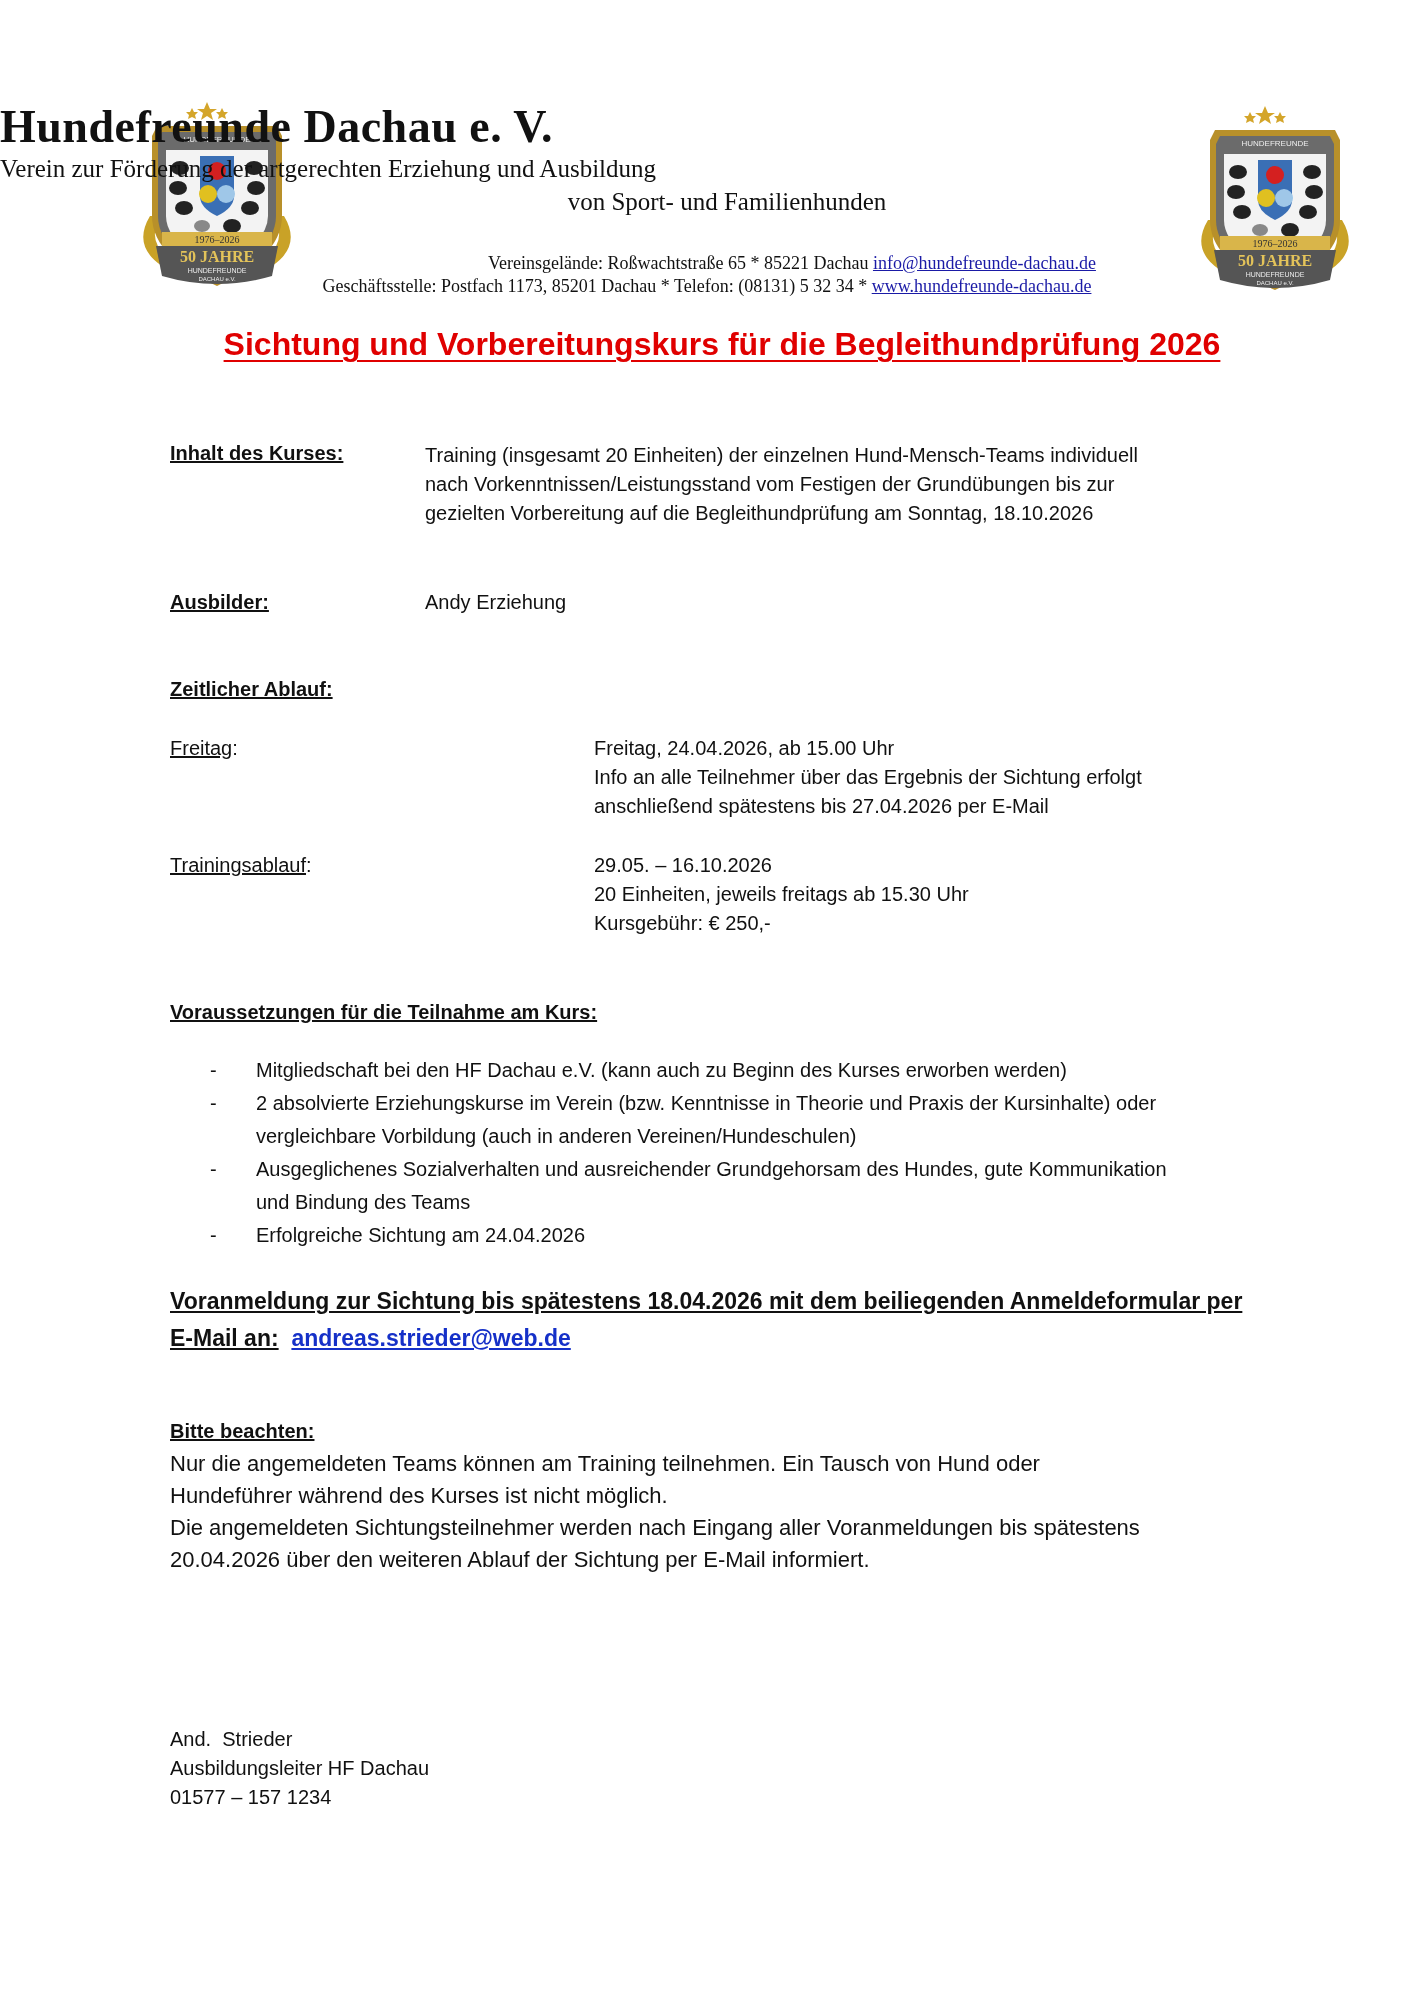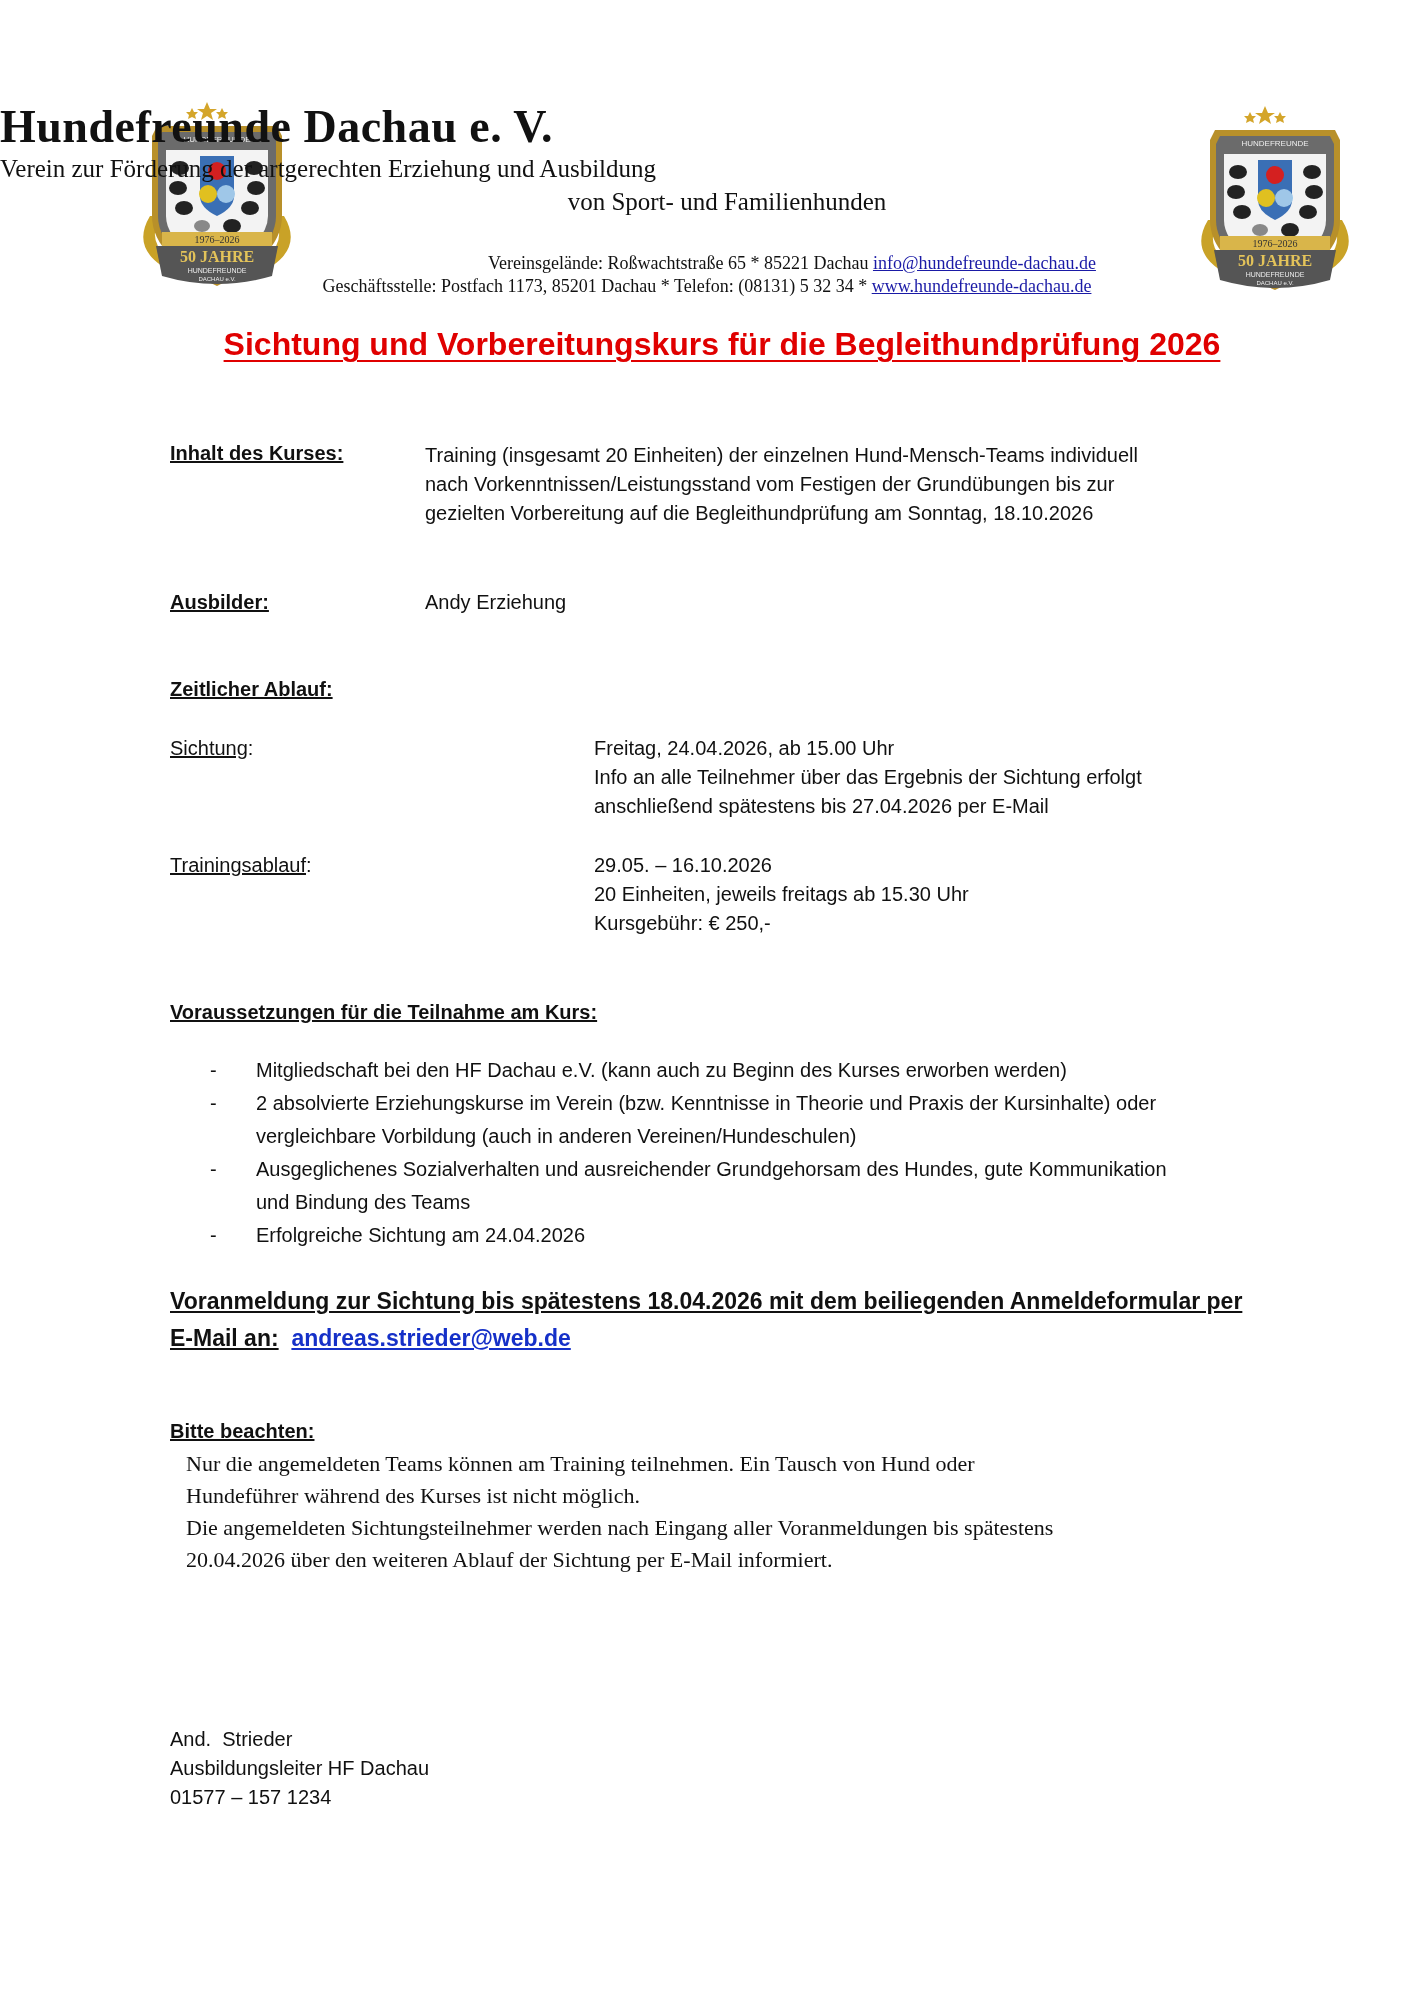--- a/index.html
+++ b/index.html
@@ -119,21 +119,21 @@
   <div>nach Vorkenntnissen/Leistungsstand vom Festigen der Grundübungen bis zur</div>
   <div>gezielten Vorbereitung auf die Begleithundprüfung am Sonntag, 18.10.2026</div>
 </div>
 
 <div class="abs sans label-b" style="left:170px; top:591px;">Ausbilder:</div>
 <div class="abs sans txt" style="left:425px; top:588px;">Andy Erziehung</div>
 
 <div class="abs sans label-b" style="left:170px; top:678px; font-weight:bold;">Zeitlicher Ablauf:</div>
 
 <div class="abs sans txt" style="left:170px; top:734px;">
-  <span class="label-u">Sichtung</span><span>:</span>
+  <span class="label-u">Freitag</span><span>:</span>
 </div>
 <div class="abs sans txt" style="left:594px; top:734px; width:700px;">
   <div>Freitag, 24.04.2026, ab 15.00 Uhr</div>
   <div>Info an alle Teilnehmer über das Ergebnis der Sichtung erfolgt</div>
   <div>anschließend spätestens bis 27.04.2026 per E-Mail</div>
 </div>
 
 <div class="abs sans txt" style="left:170px; top:851px;">
   <span class="label-u">Trainingsablauf</span><span>:</span>
 </div>
@@ -169,21 +169,21 @@
 </div>
 
 <div class="abs sans big-b" style="left:170px; top:1283px; width:1150px;">
   <div class="u">Voranmeldung zur Sichtung bis spätestens 18.04.2026 mit dem beiliegenden Anmeldeformular per</div>
   <div>
     <span class="u">E-Mail an:</span>&nbsp;&nbsp;<span class="big-link">andreas.strieder@web.de</span>
   </div>
 </div>
 
 <div class="abs sans label-b" style="left:170px; top:1420px; font-size:20px;">Bitte beachten:</div>
-<div class="abs sans note" style="left:186px; top:1448px; width:1150px;font-family:Liberation Serif, serif;">
+<div class="abs sans note" style="left:170px; top:1448px; width:1150px;">
   <div>Nur die angemeldeten Teams können am Training teilnehmen. Ein Tausch von Hund oder</div>
   <div>Hundeführer während des Kurses ist nicht möglich.</div>
   <div>Die angemeldeten Sichtungsteilnehmer werden nach Eingang aller Voranmeldungen bis spätestens</div>
   <div>20.04.2026 über den weiteren Ablauf der Sichtung per E-Mail informiert.</div>
 </div>
 
 <div class="abs sans txt" style="left:170px; top:1719px;margin-top:6px;">
   <div style="white-space:pre;">And.  Strieder</div>
   <div>Ausbildungsleiter HF Dachau</div>
   <div>01577 – 157 1234</div>

